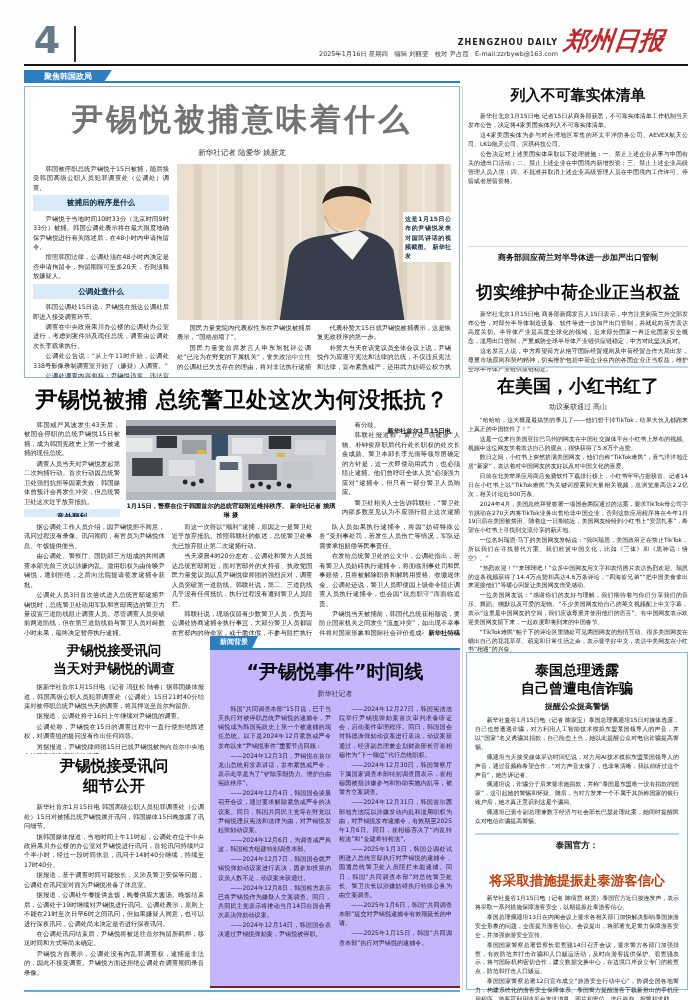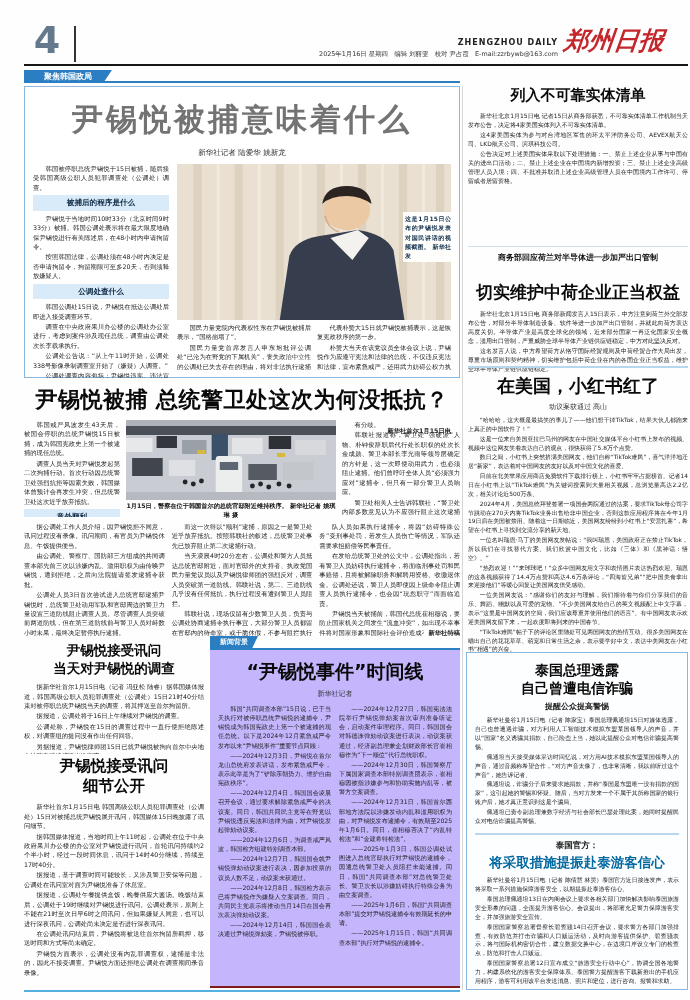--- a/index.html
+++ b/index.html
@@ -87,21 +87,21 @@
   .r3-byline{text-align:center;font-size:7px;color:#333;margin:4px 0;}
   .r3-body{height:238px;font-size:5.9px;}
   .r3-ending{text-align:right;font-size:6.2px;font-weight:bold;margin-top:2px;}
   .r4box{position:absolute;left:466px;top:652px;width:222px;height:338px;border:1px solid #8ab8de;
          background:#fdfeff;box-sizing:border-box;padding:8px 8px;}
   .r4box .rcol-title{font-size:14px;line-height:1.3;}
   .r4-sub{text-align:center;font-size:8px;font-weight:bold;color:#222;margin:4px 0;}
   .r4-body{height:112px;font-size:5.9px;}
   .r4-div{height:2px;background:#b8d6ec;margin:5px 0;}
   .r5-kicker{text-align:center;font-size:8.5px;font-weight:bold;}
-  .r5-title{text-align:center;font-size:13.5px;font-weight:900;margin-top:2px;color:#0369a1;}
+  .r5-title{text-align:center;font-size:13.5px;font-weight:900;margin-top:20px;color:#c2410c;}
   .r5-body{margin-top:4px;height:118px;font-size:5.9px;}
 </style>
 </head>
 <body>
 
 <div id="page">
 
   <div class="hdr-pageno">4</div>
   <div class="hdr-vbar"></div>
   <div class="hdr-en">ZHENGZHOU DAILY</div>

